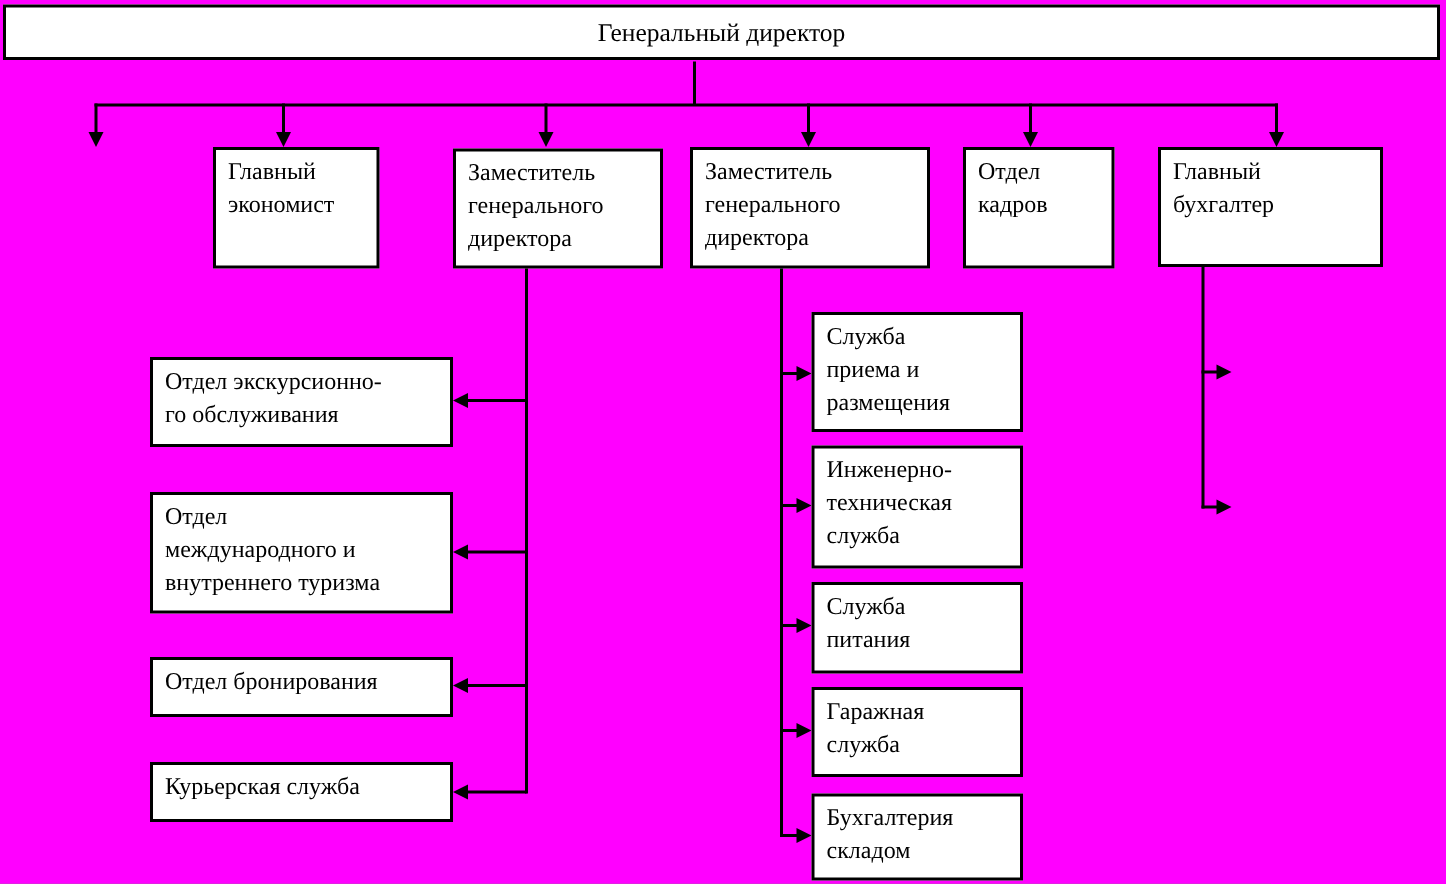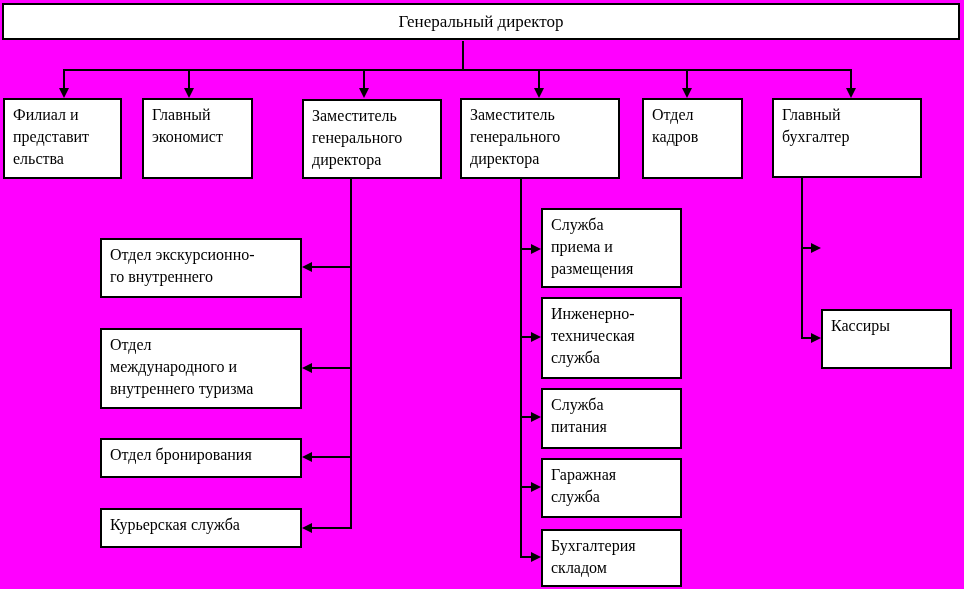--- a/index.html
+++ b/index.html
@@ -59,23 +59,20 @@
   <div class="arr down" style="left:184px;top:88px;"></div>
   <div class="vline" style="left:363px;top:69px;height:20px;"></div>
   <div class="arr down" style="left:359px;top:88px;"></div>
   <div class="vline" style="left:538px;top:69px;height:20px;"></div>
   <div class="arr down" style="left:534px;top:88px;"></div>
   <div class="vline" style="left:686px;top:69px;height:20px;"></div>
   <div class="arr down" style="left:682px;top:88px;"></div>
   <div class="vline" style="left:850px;top:69px;height:20px;"></div>
   <div class="arr down" style="left:846px;top:88px;"></div>
 
-  <div class="node" style="left:3px;top:98px;width:119px;height:81px;">Филиал и
-представит
-ельства</div>
   <div class="node" style="left:142px;top:98px;width:111px;height:81px;">Главный
 экономист</div>
   <div class="node" style="left:302px;top:99px;width:140px;height:80px;">Заместитель
 генерального
 директора</div>
   <div class="node" style="left:460px;top:98px;width:160px;height:81px;">Заместитель
 генерального
 директора</div>
   <div class="node" style="left:642px;top:98px;width:101px;height:81px;">Отдел
 кадров</div>
@@ -87,21 +84,21 @@
   <div class="hline" style="left:311px;top:266px;width:40px;"></div>
   <div class="arr left" style="left:302px;top:262px;"></div>
   <div class="hline" style="left:311px;top:367px;width:40px;"></div>
   <div class="arr left" style="left:302px;top:363px;"></div>
   <div class="hline" style="left:311px;top:456px;width:40px;"></div>
   <div class="arr left" style="left:302px;top:452px;"></div>
   <div class="hline" style="left:311px;top:527px;width:40px;"></div>
   <div class="arr left" style="left:302px;top:523px;"></div>
 
   <div class="node" style="left:100px;top:238px;width:202px;height:60px;">Отдел экскурсионно-
-го внутреннего</div>
+го обслуживания</div>
   <div class="node" style="left:100px;top:328px;width:202px;height:81px;">Отдел
 международного и
 внутреннего туризма</div>
   <div class="node" style="left:100px;top:438px;width:202px;height:40px;">Отдел бронирования</div>
   <div class="node" style="left:100px;top:508px;width:202px;height:40px;">Курьерская служба</div>
 
   <div class="vline" style="left:520px;top:179px;height:379px;"></div>
 
   <div class="hline" style="left:520px;top:248px;width:13px;"></div>
   <div class="arr right" style="left:531px;top:244px;"></div>
@@ -127,15 +124,14 @@
   <div class="node" style="left:541px;top:529px;width:141px;height:58px;">Бухгалтерия
 складом</div>
 
   <div class="vline" style="left:801px;top:178px;height:161px;"></div>
 
   <div class="hline" style="left:801px;top:247px;width:12px;"></div>
   <div class="arr right" style="left:811px;top:243px;"></div>
   <div class="hline" style="left:801px;top:337px;width:12px;"></div>
   <div class="arr right" style="left:811px;top:333px;"></div>
 
-  <div class="node" style="left:821px;top:309px;width:131px;height:60px;">Кассиры</div>
 
 </div>
 
 </body></html>

